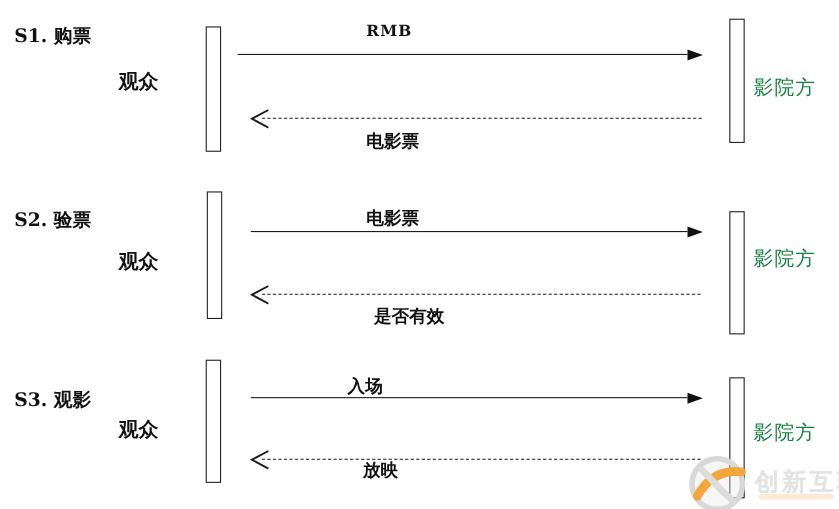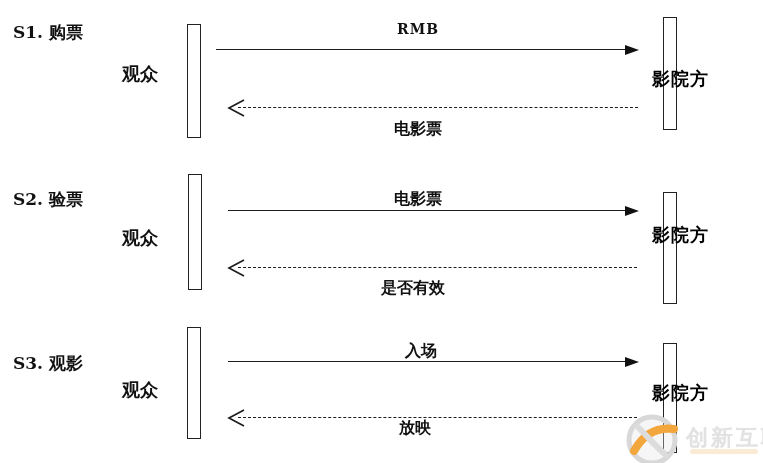--- a/index.html
+++ b/index.html
@@ -11,26 +11,26 @@
     font-family:"DejaVu Serif","Liberation Serif",serif;
     color:#1c1c1c;
   }
   .sec-title{
     position:absolute;left:13px;
     font-size:17px;font-weight:bold;color:#111;
     white-space:nowrap;
   }
   .actor-left{
     position:absolute;left:108px;width:64px;
-    text-align:center;font-size:18px;font-weight:bold;color:#111;
+    text-align:left;font-size:18px;font-weight:bold;color:#111;
     white-space:nowrap;
   }
   .actor-right{
-    position:absolute;left:652px;
-    font-size:18px;font-weight:bold;color:#000000;
+    position:absolute;left:685px;
+    font-size:18px;font-weight:normal;color:#15803d;
     white-space:nowrap;letter-spacing:1px;
   }
   .bar{
     position:absolute;width:14px;
     box-sizing:border-box;
     border:1.5px solid #222;
     background:#ffffff;
   }
   .line-solid{
     position:absolute;height:0;
@@ -41,21 +41,21 @@
     border-top:1.6px dashed #1c1c1c;
   }
   .head-solid{
     position:absolute;width:0;height:0;
     border-left:14px solid #111;
     border-top:5px solid transparent;
     border-bottom:5px solid transparent;
   }
   .head-open{position:absolute;width:18px;height:20px;}
   .msg-label{
-    position:absolute;width:170px;text-align:center;
+    position:absolute;width:170px;text-align:left;
     font-size:16px;font-weight:bold;color:#111;
     white-space:nowrap;
   }
   .msg-label.latin{font-size:14px;letter-spacing:1px;}
   
   .wm-logo{position:absolute;left:620px;top:413px;}
   .wm-text{
     position:absolute;left:686px;top:423px;
     font-size:22px;font-weight:bold;letter-spacing:3px;
     color:#e2e2e2;
@@ -98,32 +98,32 @@
     <div class="bar" style="left:188px;top:174px;height:116px"></div>
 
     <div class="msg-label" style="left:333px;top:189px">电影票</div>
     <div class="line-solid" style="left:228px;top:210px;width:397px"></div>
     <div class="head-solid" style="left:625px;top:206px"></div>
 
     <div class="line-dashed" style="left:238px;top:267px;width:399px"></div>
     <svg class="head-open" style="left:227px;top:258px" viewBox="0 0 18 20">
       <path d="M17 2 L2 10 L17 18" fill="none" stroke="#1c1c1c" stroke-width="1.7"></path>
     </svg>
-    <div class="msg-label" style="left:328px;top:278px">是否有效</div>
+    <div class="msg-label" style="left:340px;top:278px">是否有效</div>
 
     <div class="bar" style="left:663px;top:192px;height:112px"></div>
     <div class="actor-right" style="top:223px">影院方</div>
   </div>
 
   <div>
     <div class="sec-title" style="top:352px">S3. 观影</div>
     <div class="actor-left" style="top:378px">观众</div>
     <div class="bar" style="left:187px;top:327px;height:112px"></div>
 
-    <div class="msg-label" style="left:336px;top:341px">入场</div>
+    <div class="msg-label" style="left:316px;top:341px">入场</div>
     <div class="line-solid" style="left:228px;top:361px;width:397px"></div>
     <div class="head-solid" style="left:625px;top:357px"></div>
 
     <div class="line-dashed" style="left:238px;top:417px;width:399px"></div>
     <svg class="head-open" style="left:227px;top:408px" viewBox="0 0 18 20">
       <path d="M17 2 L2 10 L17 18" fill="none" stroke="#1c1c1c" stroke-width="1.7"></path>
     </svg>
     <div class="msg-label" style="left:330px;top:418px">放映</div>
 
     <div class="bar" style="left:663px;top:343px;height:110px"></div>

